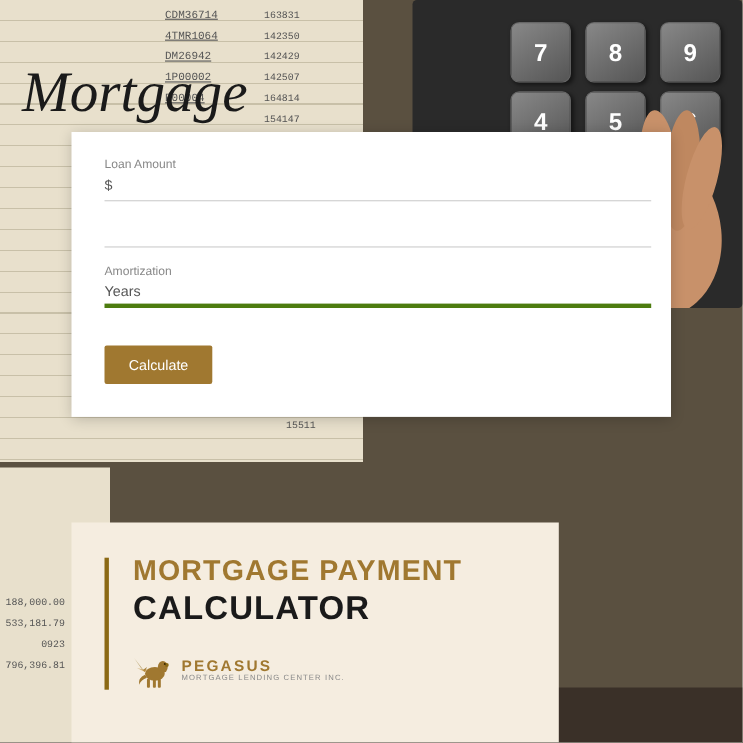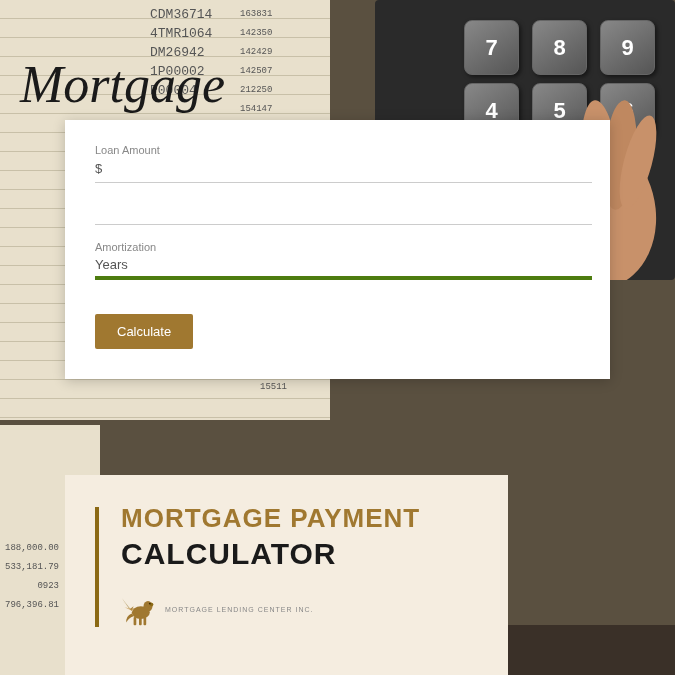--- a/index.html
+++ b/index.html
@@ -55,24 +55,25 @@
       color: #555;
       font-family: 'Courier New', monospace;
       line-height: 19px;
     }
 
     .ledger-labels {
       position: absolute;
       top: 5px;
       left: 150px;
       z-index: 2;
-      font-size: 13px;
+      font-size: 10px;
       color: #555;
       font-family: 'Courier New', monospace;
       line-height: 19px;
+      text-decoration: underline;
     }
 
     
     .bg-calculator {
       position: absolute;
       top: 0; right: 0;
       width: 300px;
       height: 280px;
       background-color: #2a2a2a;
       z-index: 1;
@@ -332,21 +333,21 @@
   <div>DM26942</div>
   <div>1P00002</div>
   <div>P00004</div>
 </div>
 
 <div class="ledger-numbers">
   <div>163831</div>
   <div>142350</div>
   <div>142429</div>
   <div>142507</div>
-  <div>212250</div>
+  <div>164814</div>
   <div>154147</div>
   <div>154202</div>
 </div>
 
 <div class="bg-calculator">
   <div class="calc-keys">
     <div class="calc-key light">7</div>
     <div class="calc-key light">8</div>
     <div class="calc-key light">9</div>
     <div class="calc-key light">4</div>
@@ -444,17 +445,18 @@
           <polygon points="12,22 1,8 8,18" fill="#8b6914" opacity="0.6"></polygon>
 
           <path d="M12,25 Q5,28 6,35 Q8,30 14,28" fill="#a07830"></path>
 
           <circle cx="34" cy="15" r="2" fill="#8b6914"></circle>
 
           <circle cx="32" cy="14" r="1" fill="#3a2800"></circle>
         </g>
       </svg>
       <div>
+        <div class="pegasus-name">PEGASUS</div>
         <div class="pegasus-sub">MORTGAGE LENDING CENTER INC.</div>
       </div>
     </div>
   </div>
 </div>
 
 </body></html>

